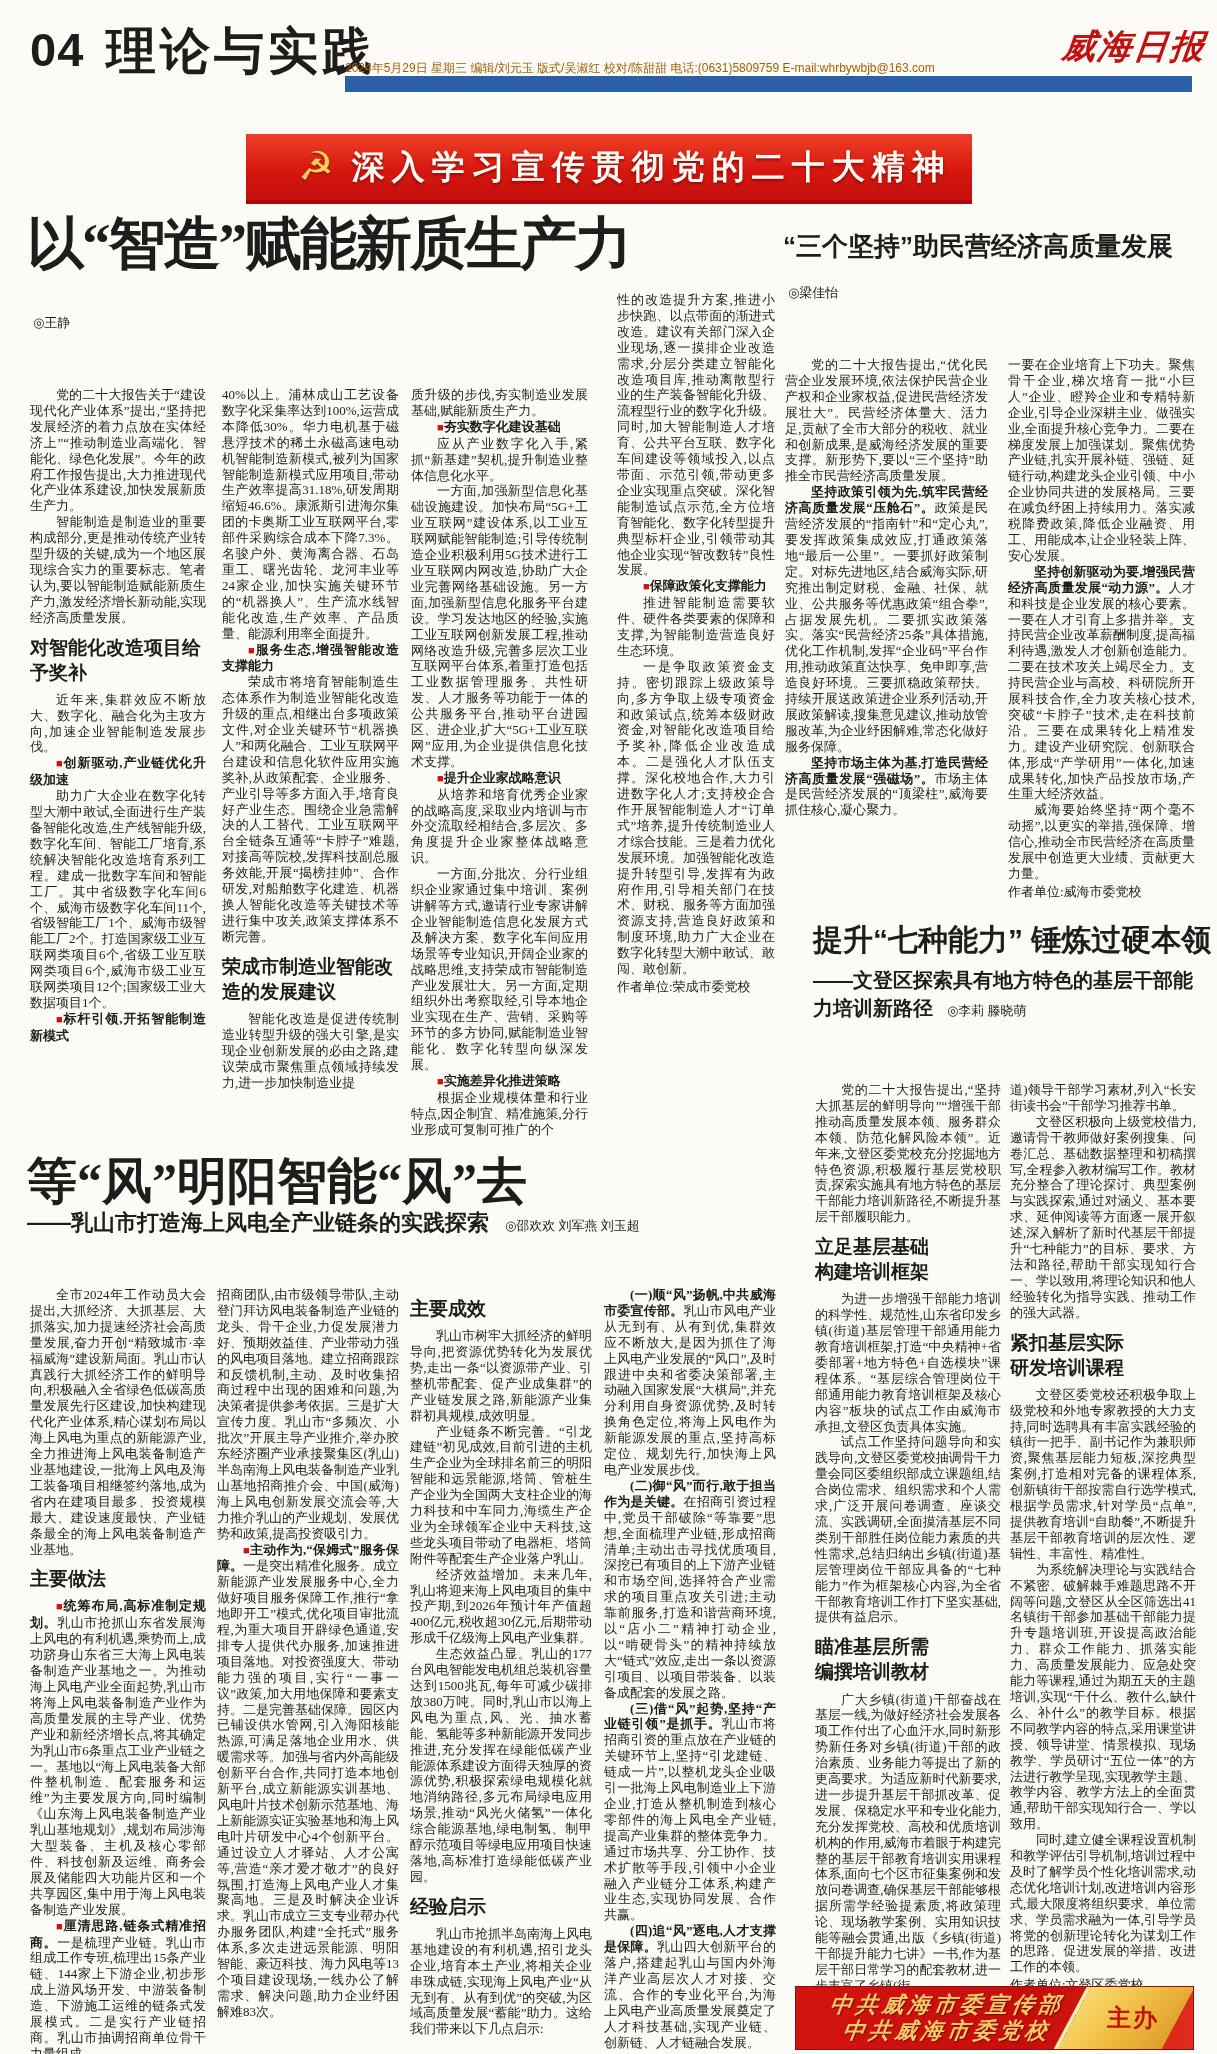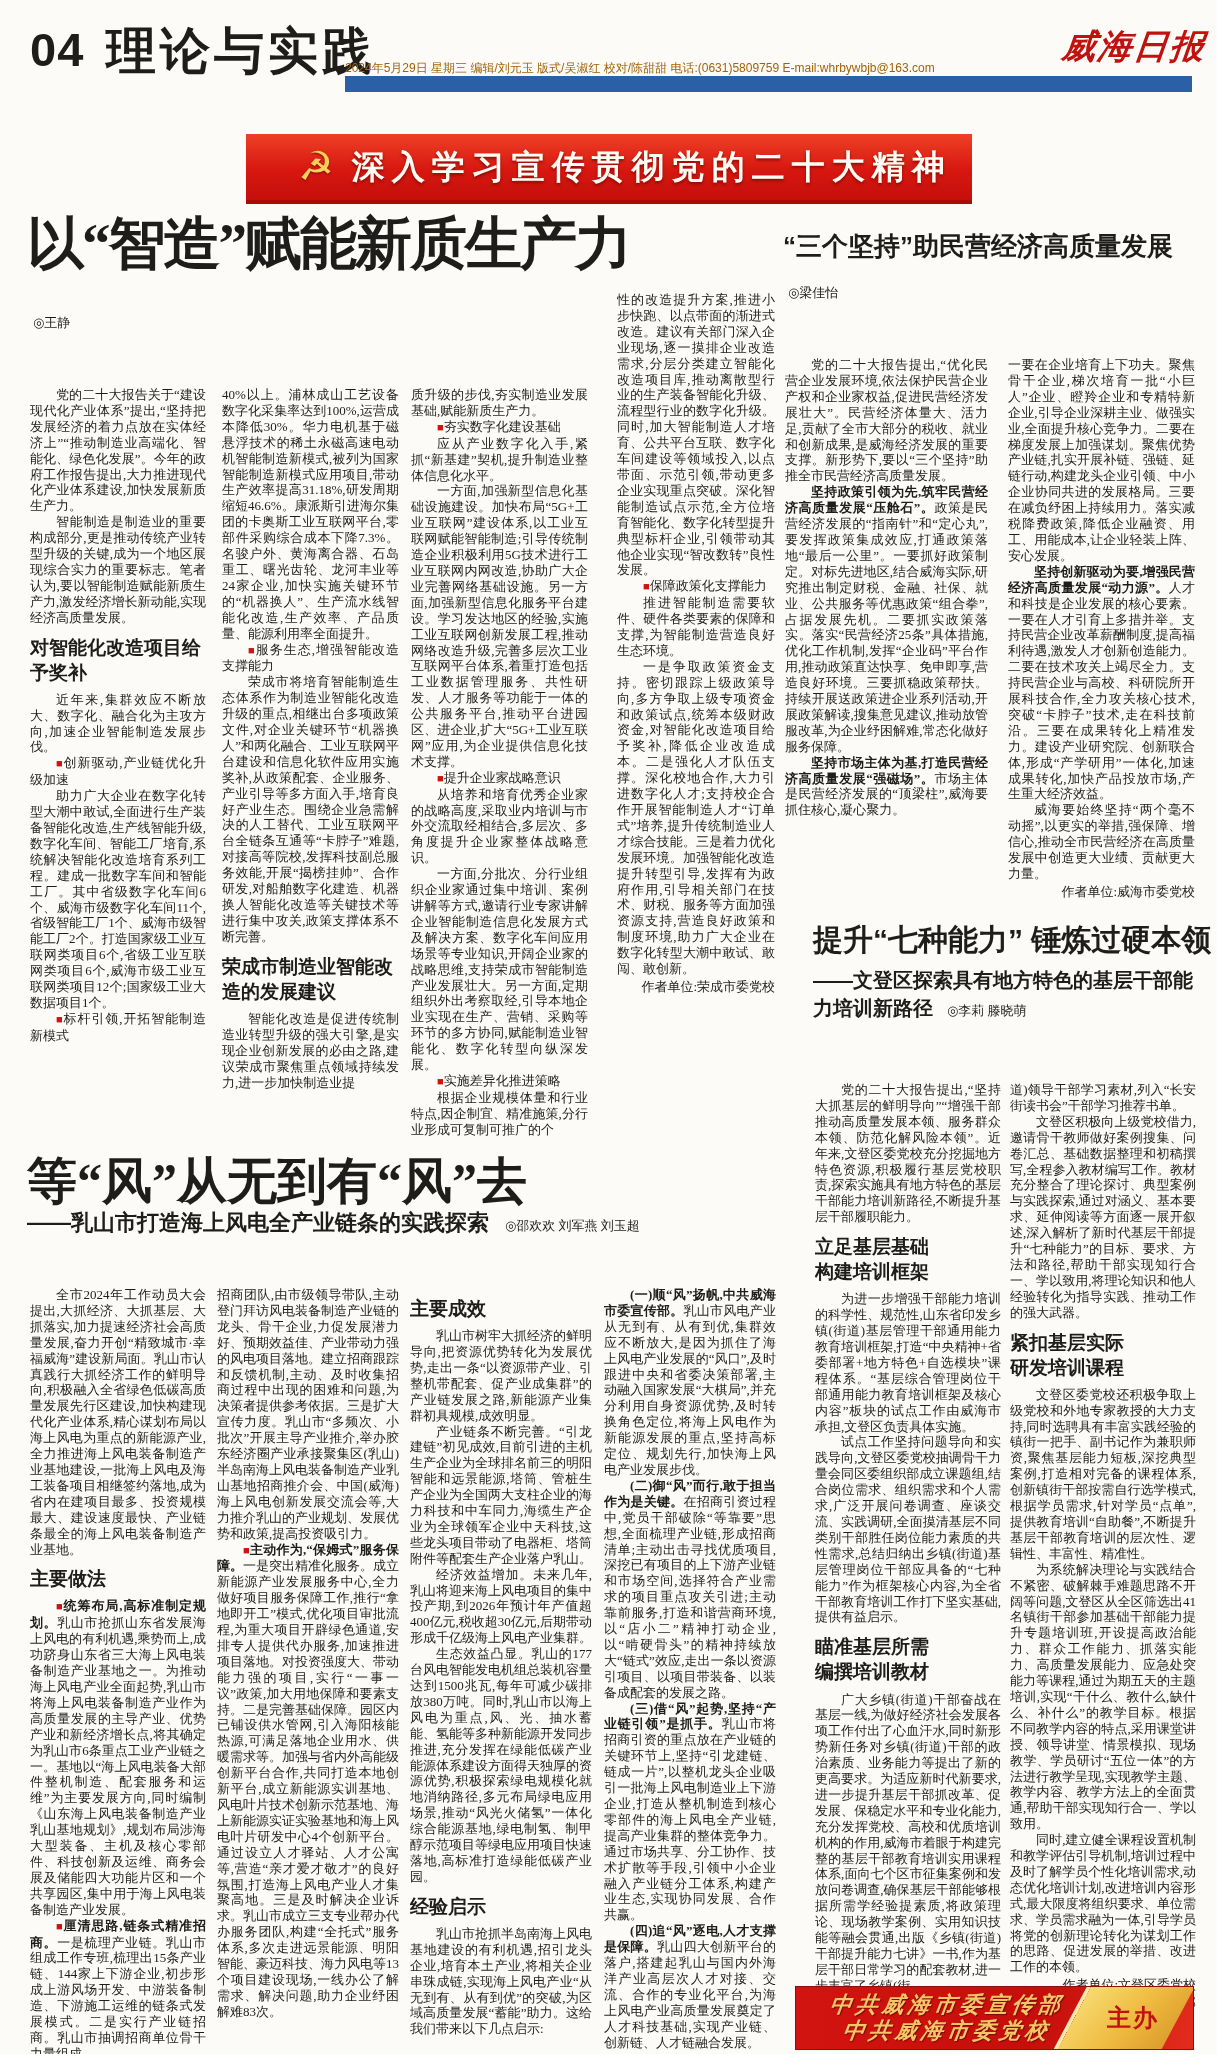--- a/index.html
+++ b/index.html
@@ -40,25 +40,25 @@
           letter-spacing:0px;white-space:nowrap;}
   .deng-sub{position:absolute;left:27px;top:1208px;width:748px;font-size:22px;font-weight:700;
           font-family:"Liberation Sans","DejaVu Sans",sans-serif;}
   .deng-sub .byl{font-size:13px;font-weight:400;font-family:"Liberation Serif","DejaVu Serif",serif;margin-left:16px;}
   
   .col{position:absolute;text-align:justify;overflow:hidden;font-size:13px;line-height:15.9px;margin-top:44px;}
   .col p{margin:0;}
   .seg-p{text-indent:2em;}
   .seg-pc{text-indent:0;}
   .seg-lead .lead{font-weight:700;}
-  .seg-bullet{text-indent:2em;font-weight:400;}
+  .seg-bullet{text-indent:2em;font-weight:700;}
   .marker{color:#cc1410;font-size:11px;}
   .seg-subhead{font-family:"Liberation Sans","DejaVu Sans",sans-serif;font-weight:900;
           font-size:19px;line-height:1.32;margin:9px 0 7px;text-align:left;white-space:pre-line;}
-  .seg-attr{text-align:right;margin-top:2px;}
+  .seg-attr{text-align:left;margin-top:2px;}
   
   .sponsor{position:absolute;left:795px;top:1986px;width:397px;height:62px;
           background:linear-gradient(100deg,#d31410 0%,#c60e0b 60%,#e22c1c 100%);
           border:1px solid #8c0f0d;overflow:hidden;}
   .sponsor .lines{position:absolute;left:34px;top:5px;text-align:center;}
   .sponsor .l{font-size:22px;line-height:26px;font-weight:900;font-style:italic;color:#f3c767;
           letter-spacing:4px;text-shadow:1px 1px 1px #7e0806;transform:skewX(-8deg);}
   .ribbon{position:absolute;right:18px;top:-8px;width:104px;height:90px;
           background:linear-gradient(115deg,#f8dc74 0%,#eeb93e 55%,#d9992a 100%);
           transform:skewX(-28deg);box-shadow:-4px 0 0 #f6e9b0;}
@@ -151,21 +151,21 @@
       <p class="seg-p">文登区积极向上级党校借力,邀请骨干教师做好案例搜集、问卷汇总、基础数据整理和初稿撰写,全程参入教材编写工作。教材充分整合了理论探讨、典型案例与实践探索,通过对涵义、基本要求、延伸阅读等方面逐一展开叙述,深入解析了新时代基层干部提升“七种能力”的目标、要求、方法和路径,帮助干部实现知行合一、学以致用,将理论知识和他人经验转化为指导实践、推动工作的强大武器。</p>
       <div class="seg-subhead">紧扣基层实际
 研发培训课程</div>
       <p class="seg-p">文登区委党校还积极争取上级党校和外地专家教授的大力支持,同时选聘具有丰富实践经验的镇街一把手、副书记作为兼职师资,聚焦基层能力短板,深挖典型案例,打造相对完备的课程体系,创新镇街干部按需自行选学模式,根据学员需求,针对学员“点单”,提供教育培训“自助餐”,不断提升基层干部教育培训的层次性、逻辑性、丰富性、精准性。</p>
       <p class="seg-p">为系统解决理论与实践结合不紧密、破解棘手难题思路不开阔等问题,文登区从全区筛选出41名镇街干部参加基础干部能力提升专题培训班,开设提高政治能力、群众工作能力、抓落实能力、高质量发展能力、应急处突能力等课程,通过为期五天的主题培训,实现“干什么、教什么,缺什么、补什么”的教学目标。根据不同教学内容的特点,采用课堂讲授、领导讲堂、情景模拟、现场教学、学员研讨“五位一体”的方法进行教学呈现,实现教学主题、教学内容、教学方法上的全面贯通,帮助干部实现知行合一、学以致用。</p>
       <p class="seg-p">同时,建立健全课程设置机制和教学评估引导机制,培训过程中及时了解学员个性化培训需求,动态优化培训计划,改进培训内容形式,最大限度将组织要求、单位需求、学员需求融为一体,引导学员将党的创新理论转化为谋划工作的思路、促进发展的举措、改进工作的本领。</p>
       <div class="seg-attr">作者单位:文登区委党校</div>
       <div class="seg-attr">文登区委组织部</div>
     </div>
 
-  <div class="deng-headline">等“风”从无到有“风”去</div>
+  <div class="deng-headline">等“风”明阳智能“风”去</div>
   <div class="deng-sub">
     <span>——乳山市打造海上风电全产业链条的实践探索</span><span class="byl">◎邵欢欢 刘军燕 刘玉超</span>
   </div>
   <div class="col" style="left:30px;top:1243px;width:176px;height:811px">
       <p class="seg-p">全市2024年工作动员大会提出,大抓经济、大抓基层、大抓落实,加力提速经济社会高质量发展,奋力开创“精致城市·幸福威海”建设新局面。乳山市认真践行大抓经济工作的鲜明导向,积极融入全省绿色低碳高质量发展先行区建设,加快构建现代化产业体系,精心谋划布局以海上风电为重点的新能源产业,全力推进海上风电装备制造产业基地建设,一批海上风电及海工装备项目相继签约落地,成为省内在建项目最多、投资规模最大、建设速度最快、产业链条最全的海上风电装备制造产业基地。</p>
       <div class="seg-subhead">主要做法</div>
       <p class="seg-p seg-lead"><span class="marker">■</span><span class="lead">统筹布局,高标准制定规划。</span>乳山市抢抓山东省发展海上风电的有利机遇,乘势而上,成功跻身山东省三大海上风电装备制造产业基地之一。为推动海上风电产业全面起势,乳山市将海上风电装备制造产业作为高质量发展的主导产业、优势产业和新经济增长点,将其确定为乳山市6条重点工业产业链之一。基地以“海上风电装备大部件整机制造、配套服务和运维”为主要发展方向,同时编制《山东海上风电装备制造产业乳山基地规划》,规划布局涉海大型装备、主机及核心零部件、科技创新及运维、商务会展及储能四大功能片区和一个共享园区,集中用于海上风电装备制造产业发展。</p>
       <p class="seg-p seg-lead"><span class="marker">■</span><span class="lead">厘清思路,链条式精准招商。</span>一是梳理产业链。乳山市组成工作专班,梳理出15条产业链、144家上下游企业,初步形成上游风场开发、中游装备制造、下游施工运维的链条式发展模式。二是实行产业链招商。乳山市抽调招商单位骨干力量组成</p>
     </div>
   <div class="col" style="left:217px;top:1243px;width:182px;height:811px">

